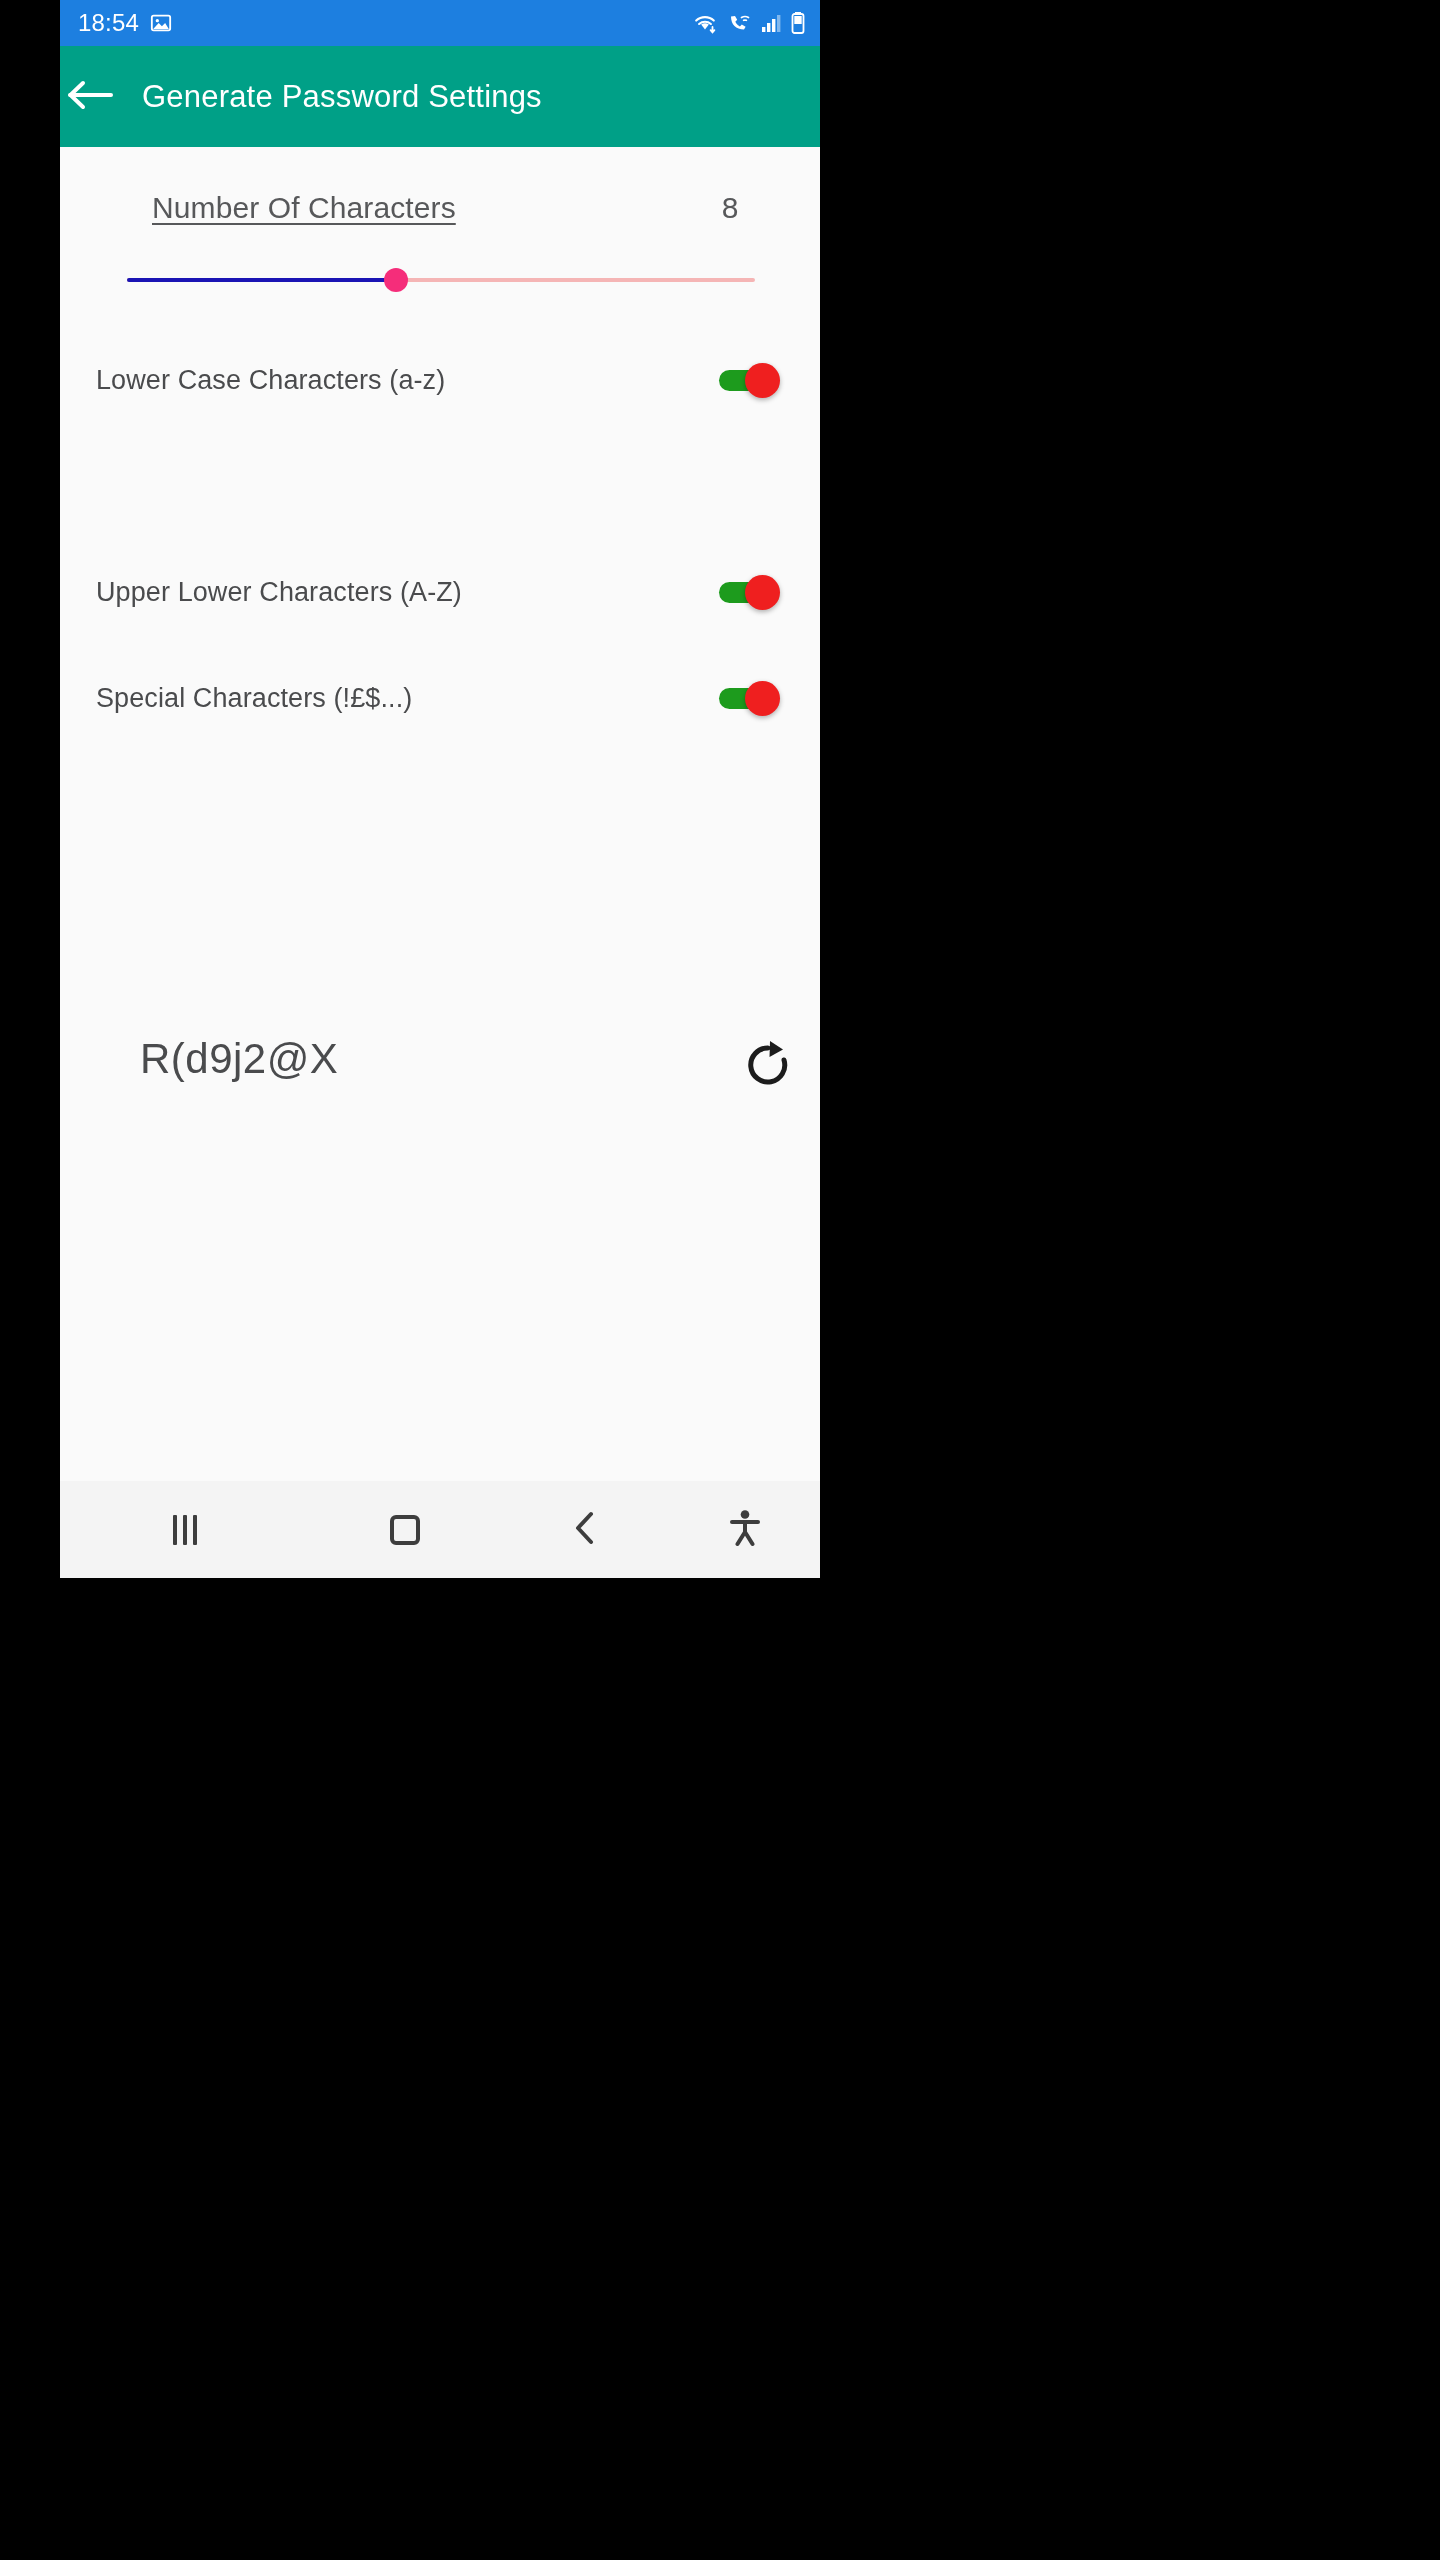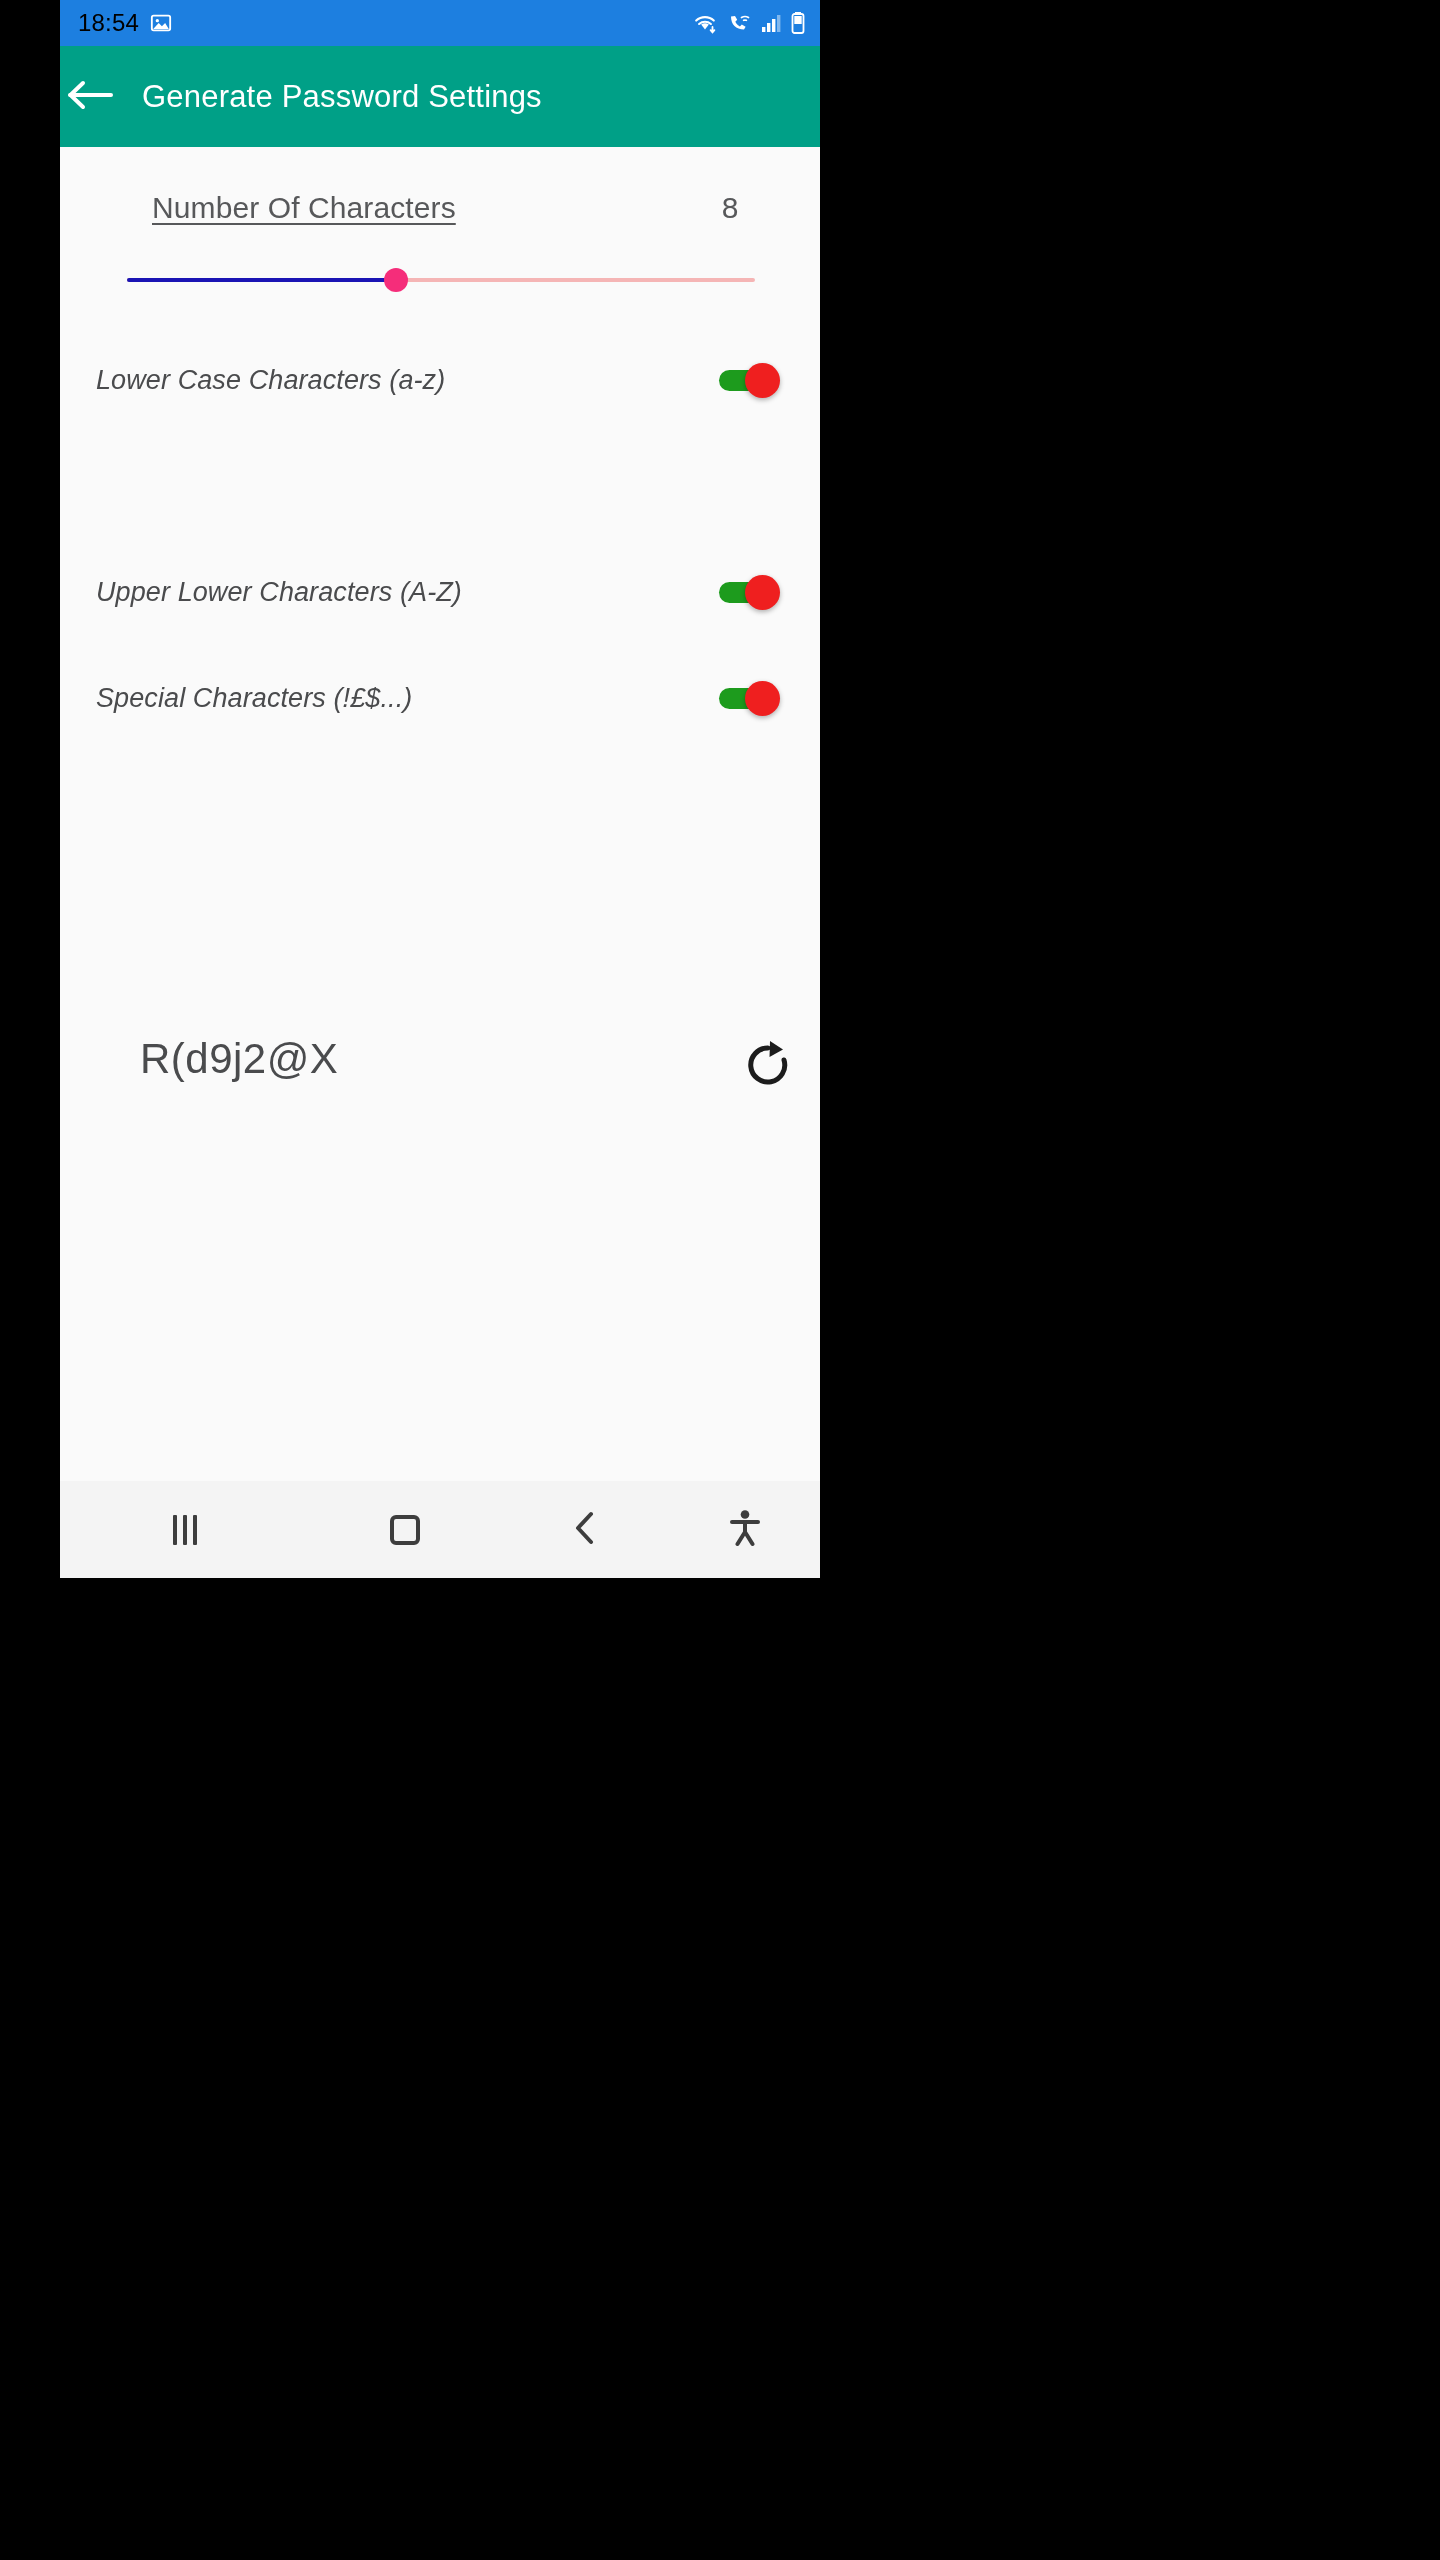--- a/index.html
+++ b/index.html
@@ -35,21 +35,21 @@
     justify-content: space-between;
     padding: 0 14px 0 18px;
     box-sizing: border-box;
   }
   .status-left {
     display: flex;
     align-items: center;
     gap: 11px;
   }
   .status-clock {
-    color: #000000;
+    color: #ffffff;
     font-size: 24px;
     letter-spacing: 0.2px;
   }
   .status-right {
     display: flex;
     align-items: center;
     gap: 8px;
   }
   .sysicon { display: block; }
 
@@ -152,21 +152,20 @@
   }
 
   
   .option-row {
     position: absolute;
     left: 0;
     width: 812px;
     height: 66px;
     display: flex;
     align-items: center;
-    font-style: italic;
   }
   .option-label {
     position: absolute;
     left: 36px;
     font-size: 27px;
     color: #4a4b4d;
     letter-spacing: 0.1px;
     white-space: nowrap;
   }
   .switch {

